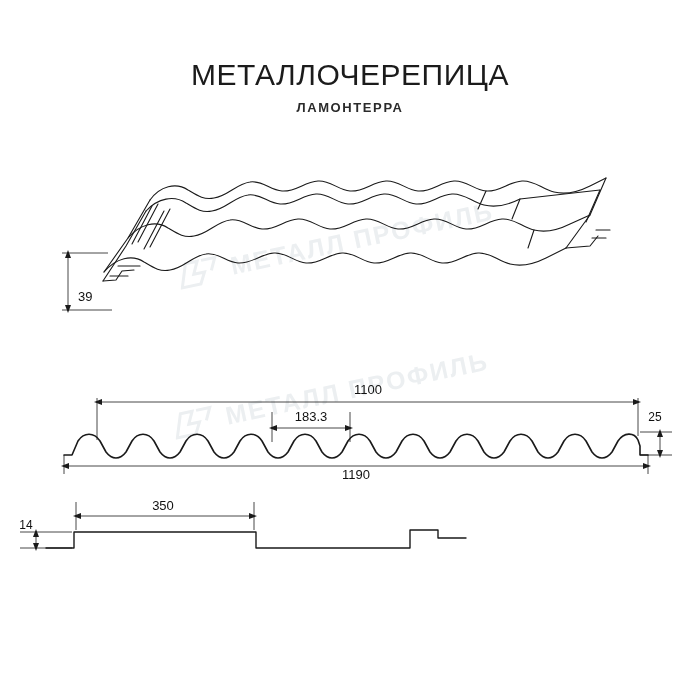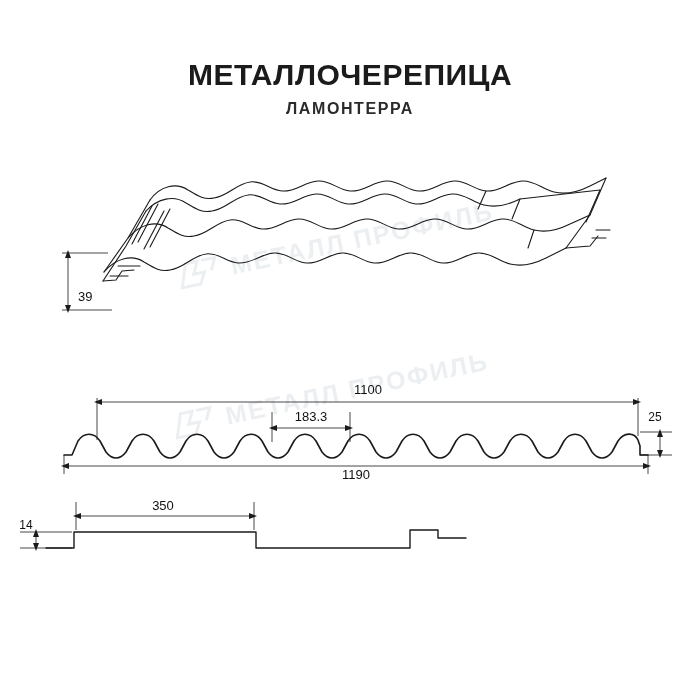--- a/index.html
+++ b/index.html
@@ -22,27 +22,27 @@
   }
   .title-block {
     position: absolute;
     left: 0;
     top: 58px;
     width: 700px;
     text-align: center;
   }
   .title {
     font-size: 30px;
-    font-weight: bold;
+    font-weight: normal;
     letter-spacing: 0.5px;
     color: #1b1b1b;
     line-height: 34px;
   }
   .subtitle {
-    font-size: 16px;
+    font-size: 13px;
     font-weight: bold;
     letter-spacing: 1.6px;
     color: #2b2b2b;
     margin-top: 8px;
   }
   .svg-layer {
     position: absolute;
     left: 0;
     top: 0;
   }

